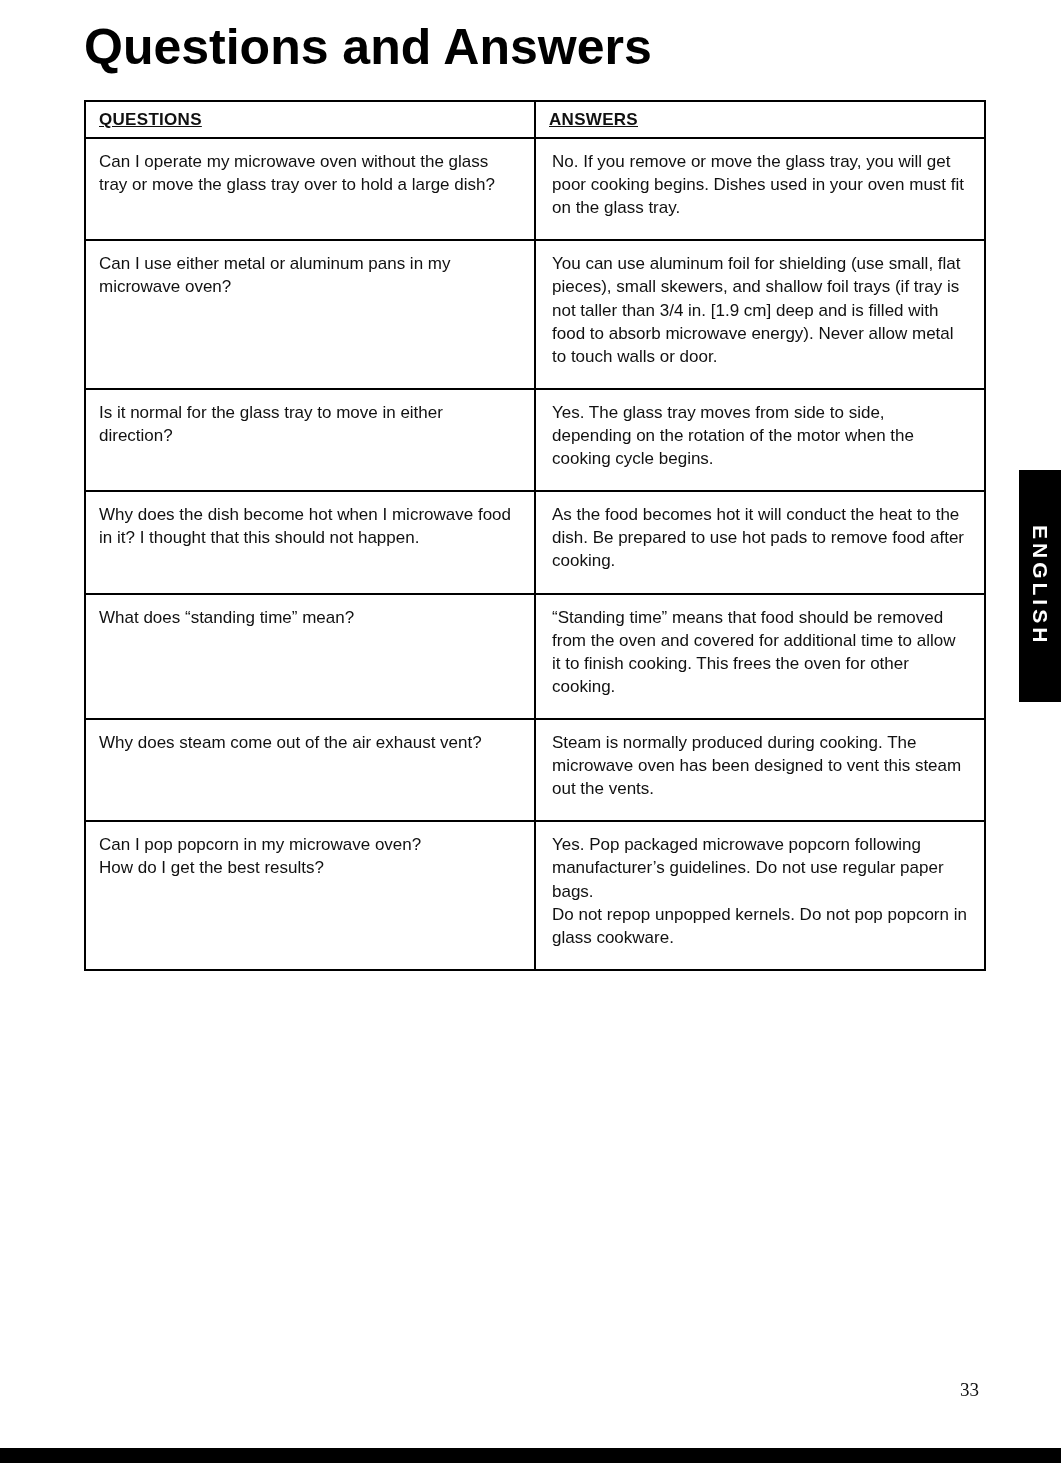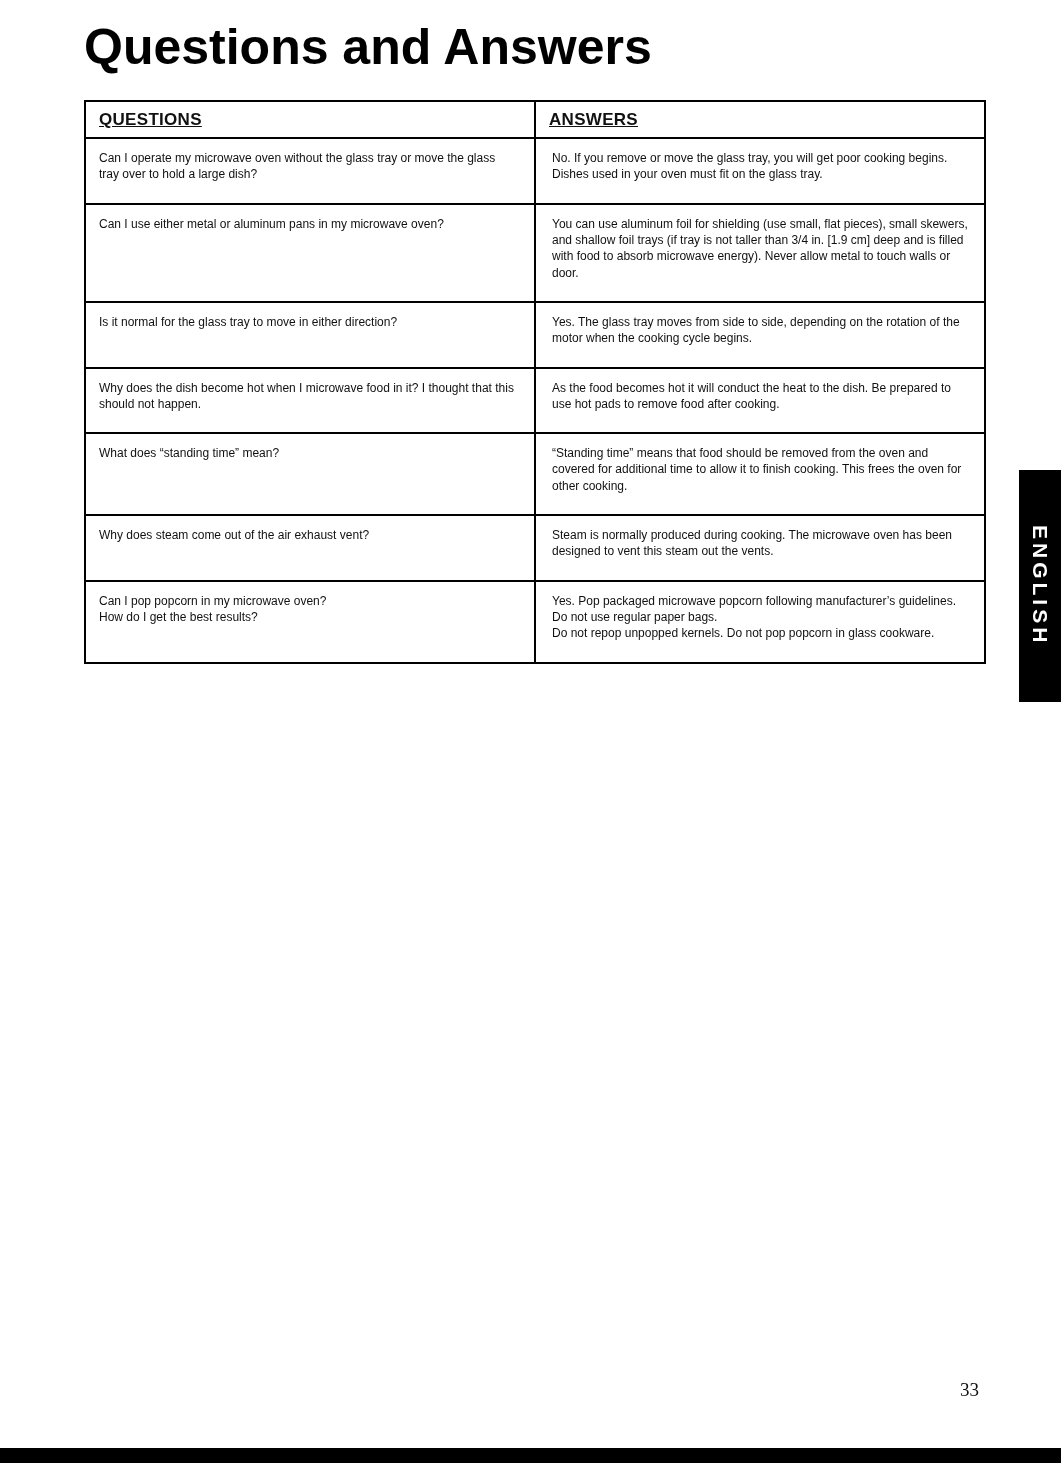--- a/index.html
+++ b/index.html
@@ -43,21 +43,21 @@
   .qa-table th {
     font-size: 17px;
     font-weight: bold;
     padding: 8px 12px 7px 13px;
     letter-spacing: 0.3px;
     text-decoration: underline;
   }
   .qa-table th.answers-header {
   }
   .qa-table td {
-    font-size: 12px;
+    font-size: 17px;
     font-weight: normal;
     line-height: 1.36;
     padding: 11px 16px 20px 13px;
     white-space: pre-line;
   }
   .qa-table td.answer-cell {
     padding-left: 16px;
   }
   .col-q { width: 50%; }
   .col-a { width: 50%; }

